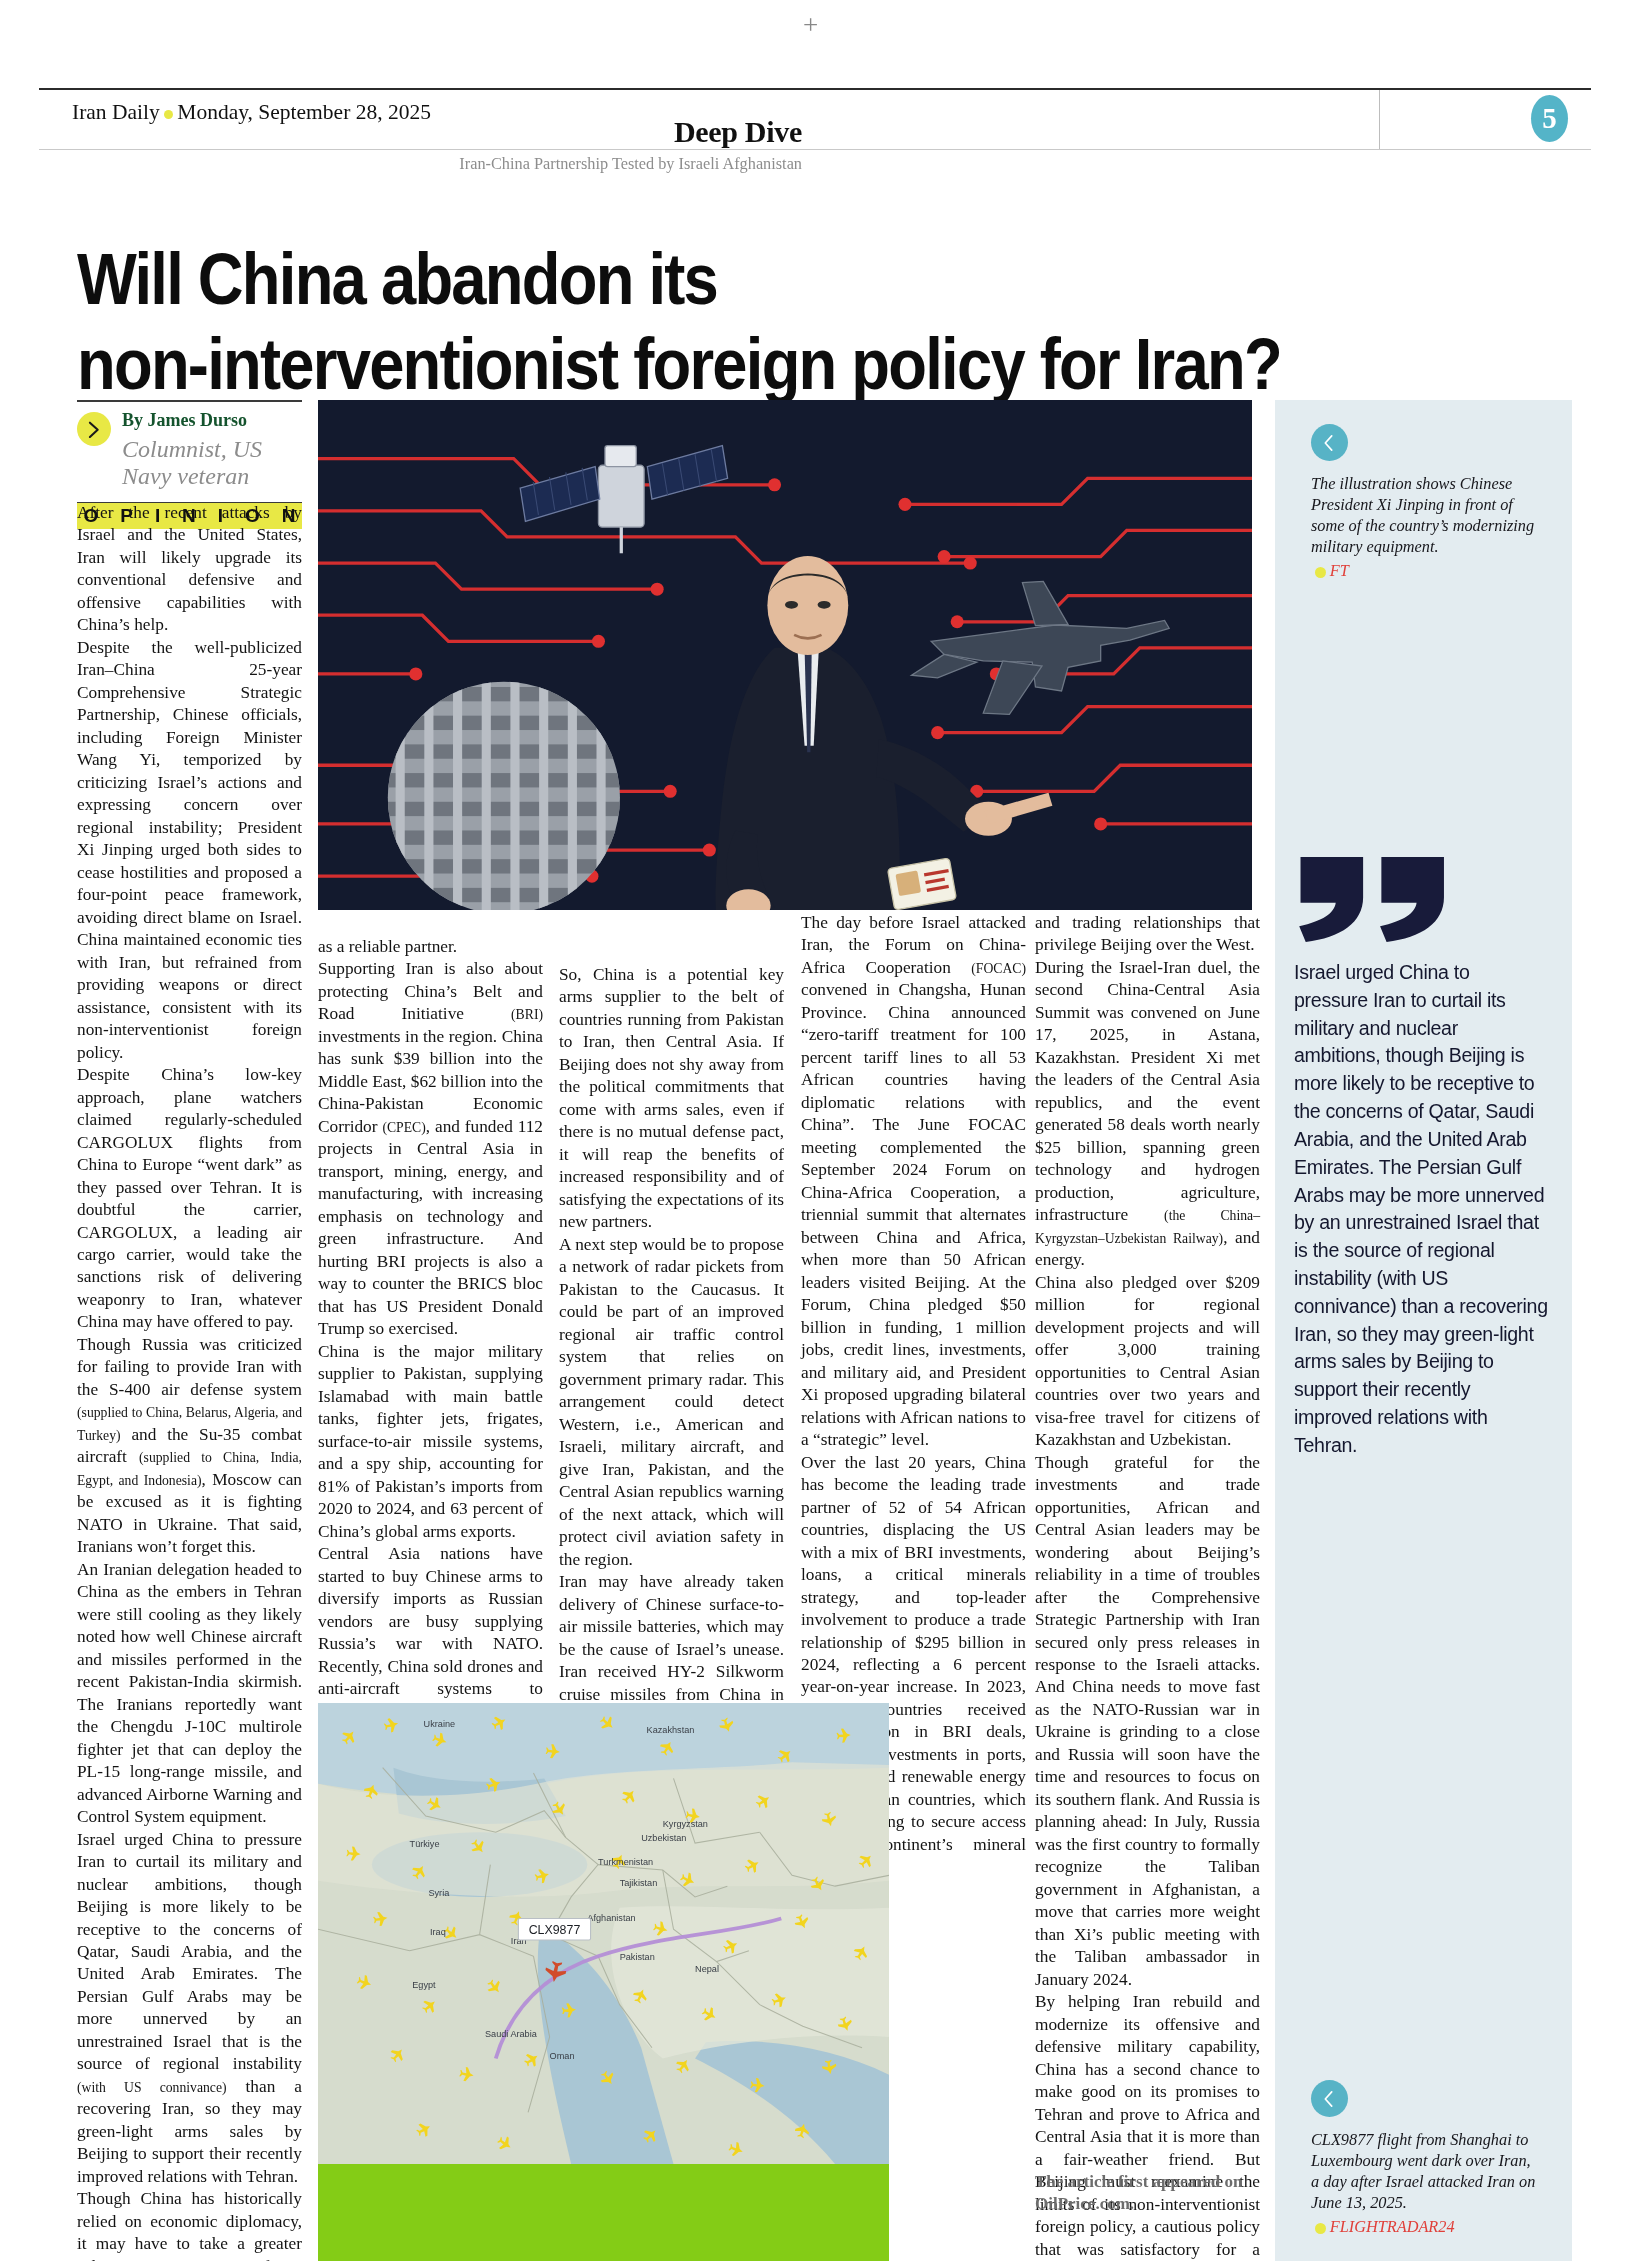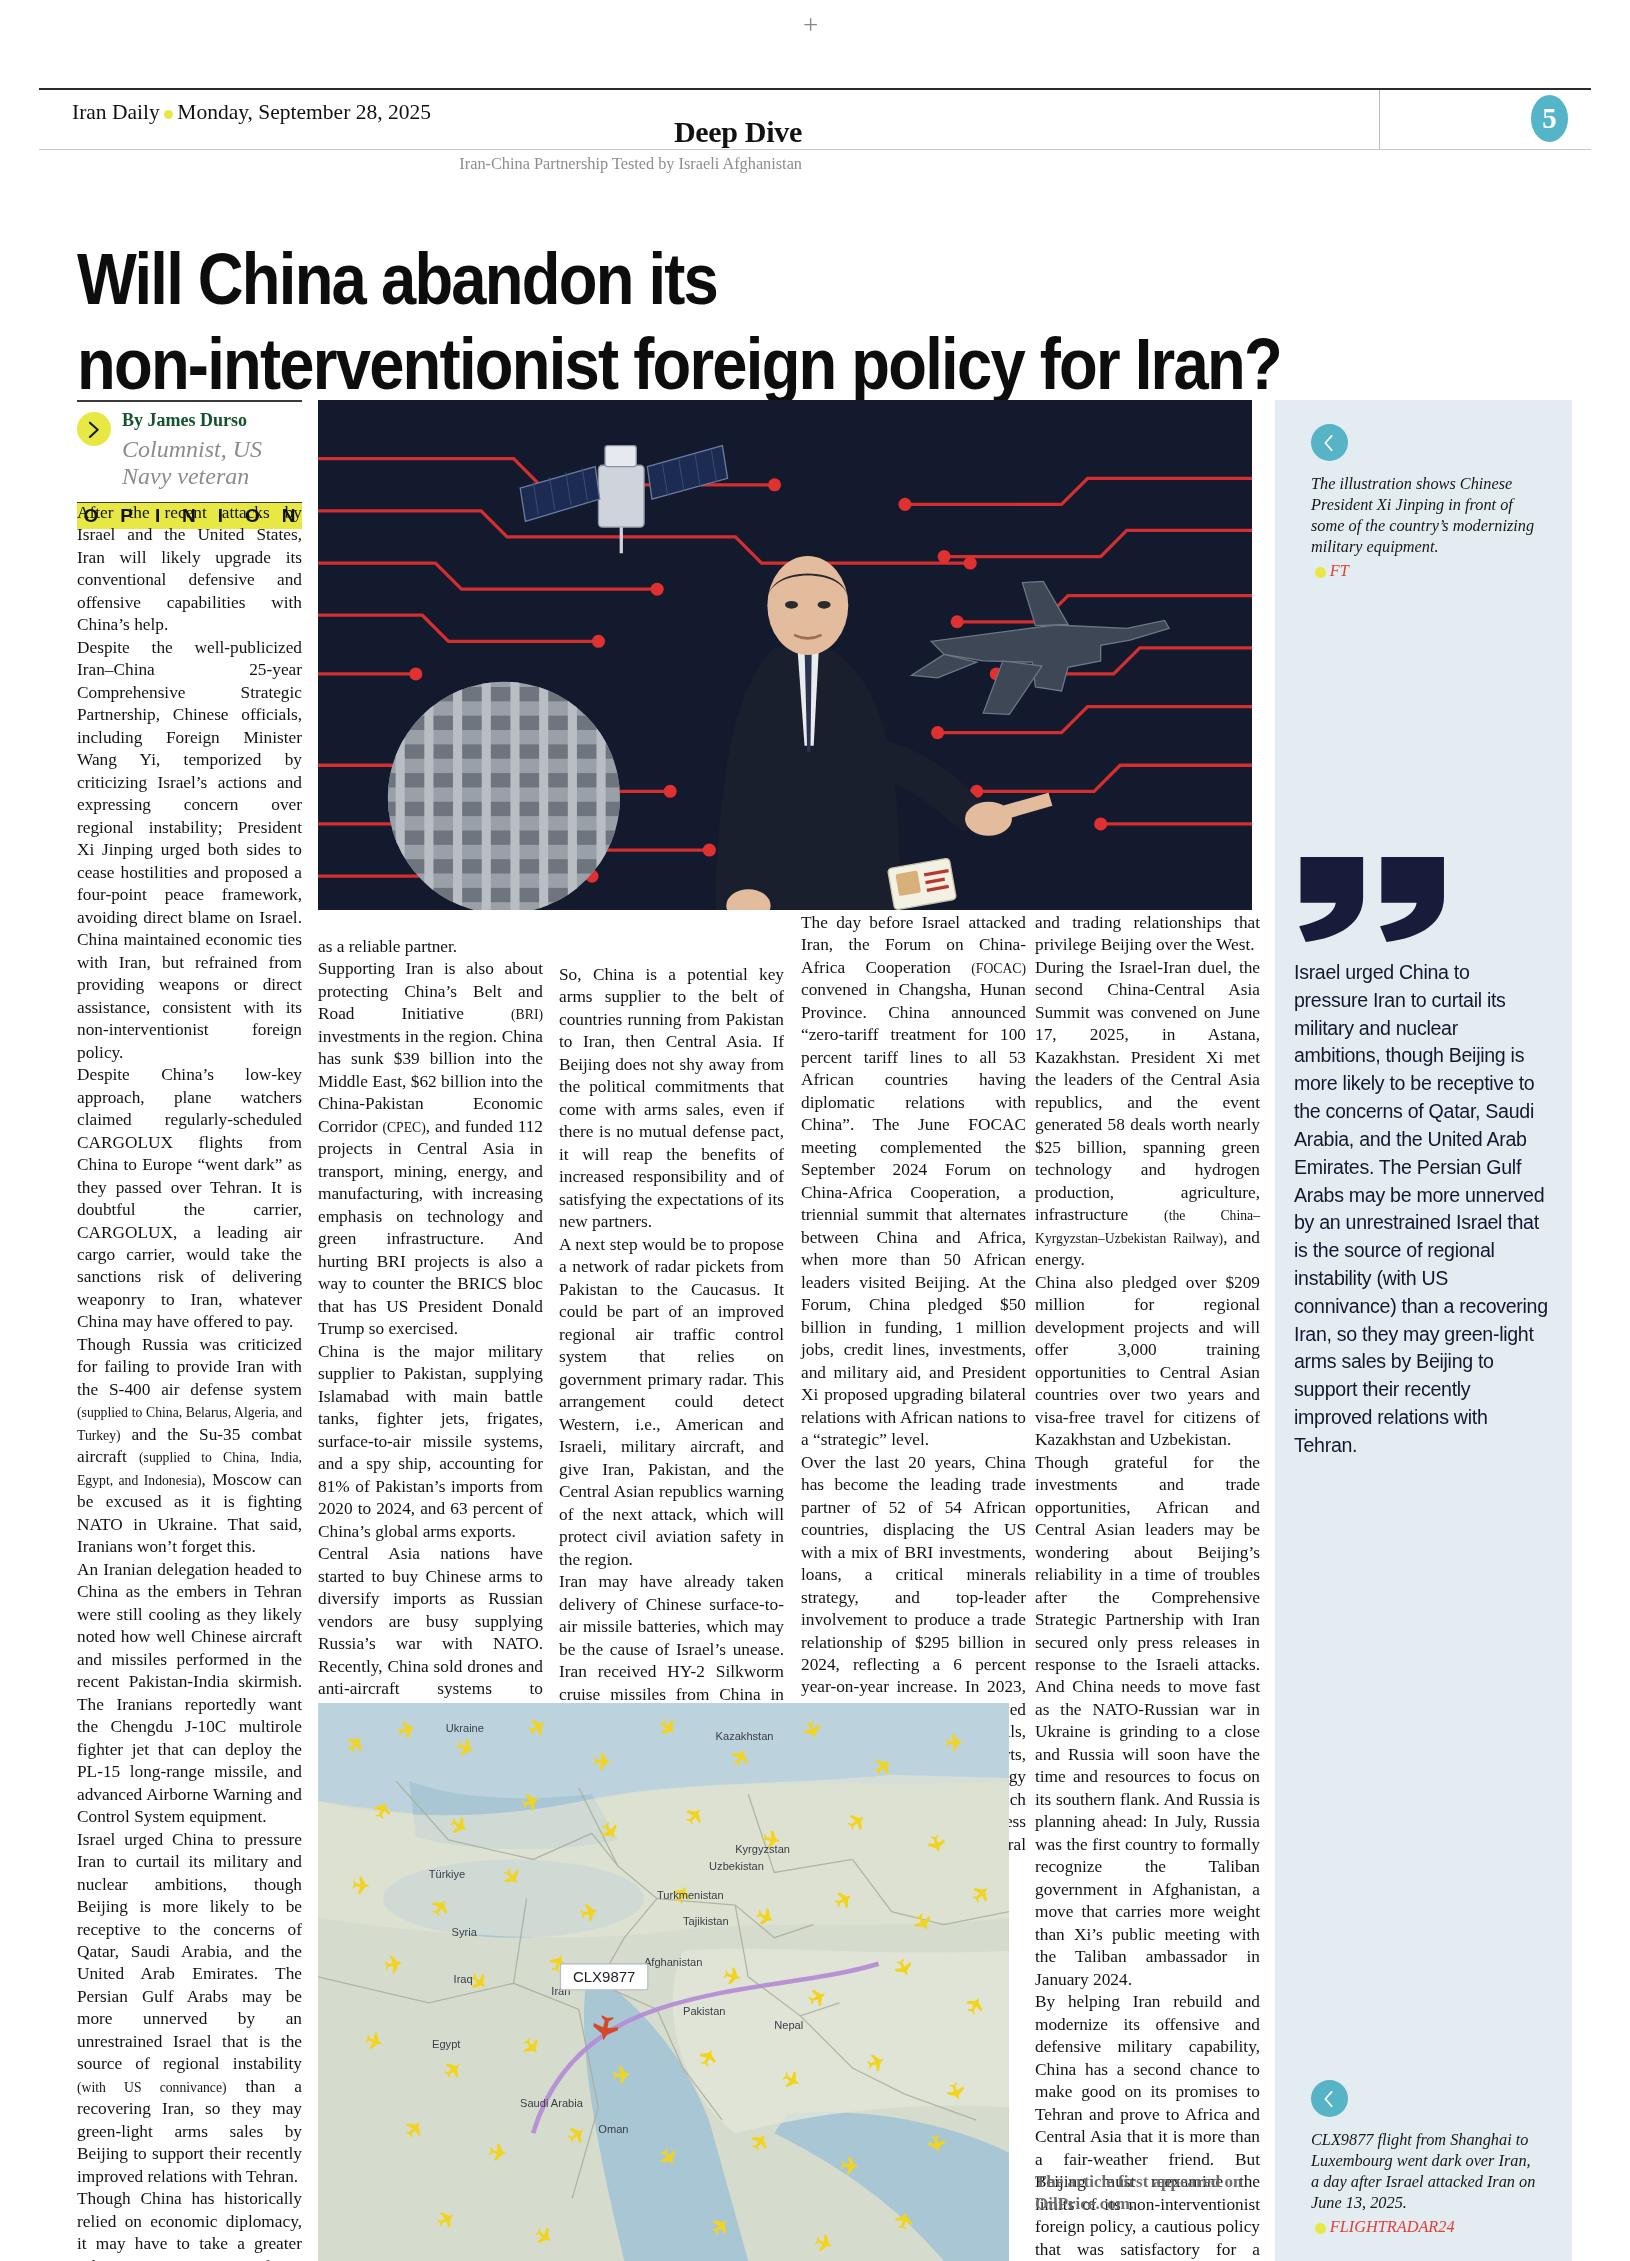--- a/index.html
+++ b/index.html
@@ -154,22 +154,22 @@
     font-family:"Liberation Serif", serif;
   }
   .cap-credit{
     margin-top:3.9px;font-style:italic;font-size:16.3px;color:#e0403a;
     font-family:"Liberation Serif", serif;
   }
   .cap-credit .dot-yellow{width:11px;height:11px;background:#e8e845;}
 
   
   .map{
-    position:absolute;left:318px;top:1703px;width:691px;height:558px;
-    overflow:hidden;background:#15803d;
+    position:absolute;left:318px;top:1703px;width:571px;height:558px;
+    overflow:hidden;background:#84cc16;
   }
 
   .source-note{
     position:absolute;left:1035px;top:2171px;width:225px;
     font-family:"Liberation Serif", serif;
     font-weight:bold;font-size:17px;line-height:1.3;color:#6d6d6d;
   }
 </style>
 </head>
 <body>

